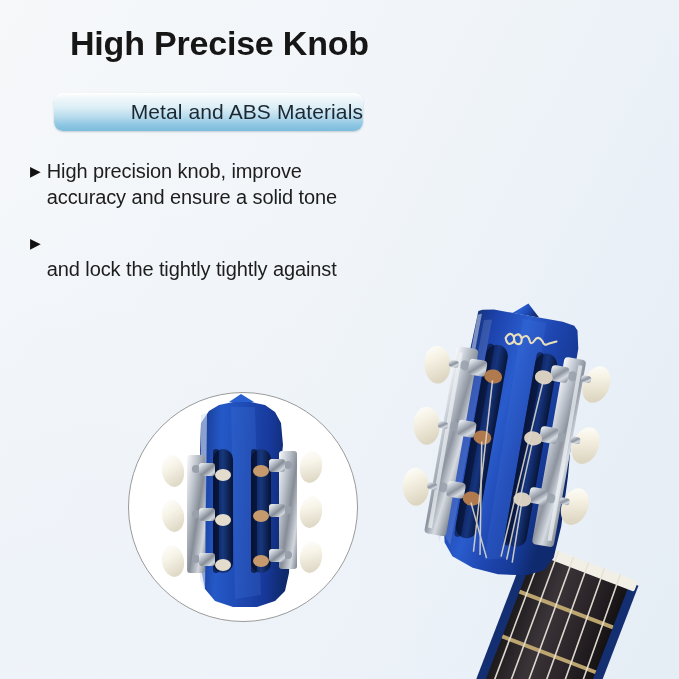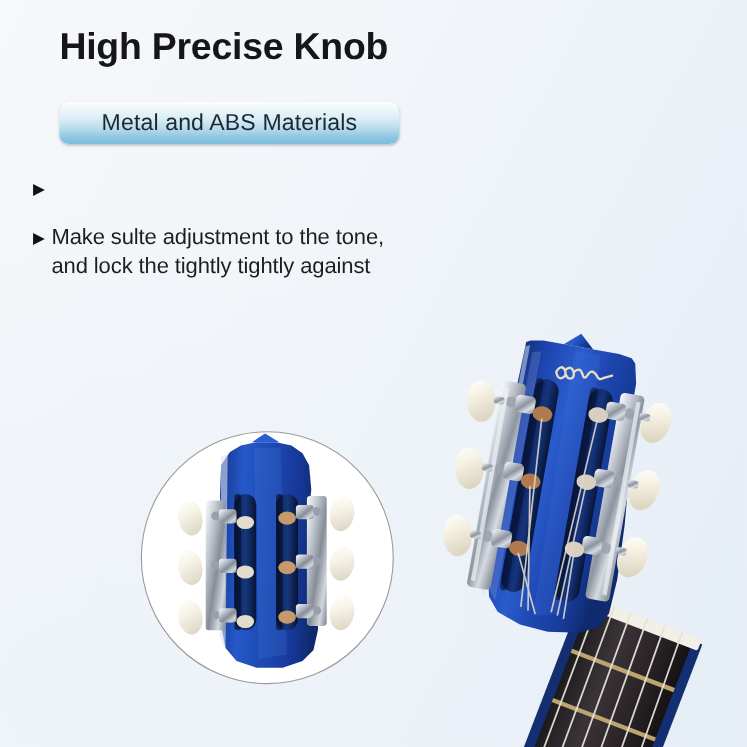--- a/index.html
+++ b/index.html
@@ -21,21 +21,21 @@
     height: 679px;
     background:
       radial-gradient(ellipse 900px 700px at 12% 92%, #eef3f9 0%, rgba(238,243,249,0) 62%),
       linear-gradient(118deg, #f6f8fa 0%, #f1f5f9 42%, #e9f0f7 74%, #e5edf5 100%);
     overflow: hidden;
   }
 
   
   .headline {
     position: absolute;
-    left: 54px;
+    left: 70px;
     top: 24px;
     font-size: 34px;
     font-weight: bold;
     color: #161616;
     letter-spacing: -0.2px;
     white-space: nowrap;
   }
 
   .badge {
     position: absolute;
@@ -48,21 +48,21 @@
                 #fdfefe 0%,
                 #eef6fa 16%,
                 #dceef6 38%,
                 #b9dced 62%,
                 #8ec6e2 84%,
                 #7cbcdc 100%);
     box-shadow: 0 1px 2px rgba(60,90,110,0.28),
                 inset 0 1px 0 rgba(255,255,255,0.9);
     display: flex;
     align-items: center;
-    justify-content: center;
+    justify-content: flex-end;
   }
   .badge-label {
     font-size: 21px;
     color: #1b2733;
     letter-spacing: 0.1px;
     white-space: nowrap;
   }
 
   .bullets {
     position: absolute;
@@ -302,26 +302,30 @@
   <div class="headline">High Precise Knob</div>
 
   <div class="badge">
     <span class="badge-label">Metal and ABS Materials</span>
   </div>
 
   <div class="bullets">
 
     <div class="bullet">
       <span class="bullet-marker">▶</span>
+      <span class="bullet-text">
+        <span>High precision knob, improve</span><br>
+        <span>accuracy and ensure a solid tone</span>
+      </span>
     </div>
 
     <div class="bullet">
       <span class="bullet-marker">▶</span>
       <span class="bullet-text">
-        <span>Make sulte adjustment to the tone,</span><br>
+        <br>
         <span>and lock the tightly tightly against</span><br>
       </span>
     </div>
 
   </div>
 
   <div class="inset-circle">
     <svg viewBox="0 0 230 230" width="230" height="230" xmlns="http://www.w3.org/2000/svg">
       <defs>
         <linearGradient id="iWood" x1="0" y1="0" x2="1" y2="0.1">

